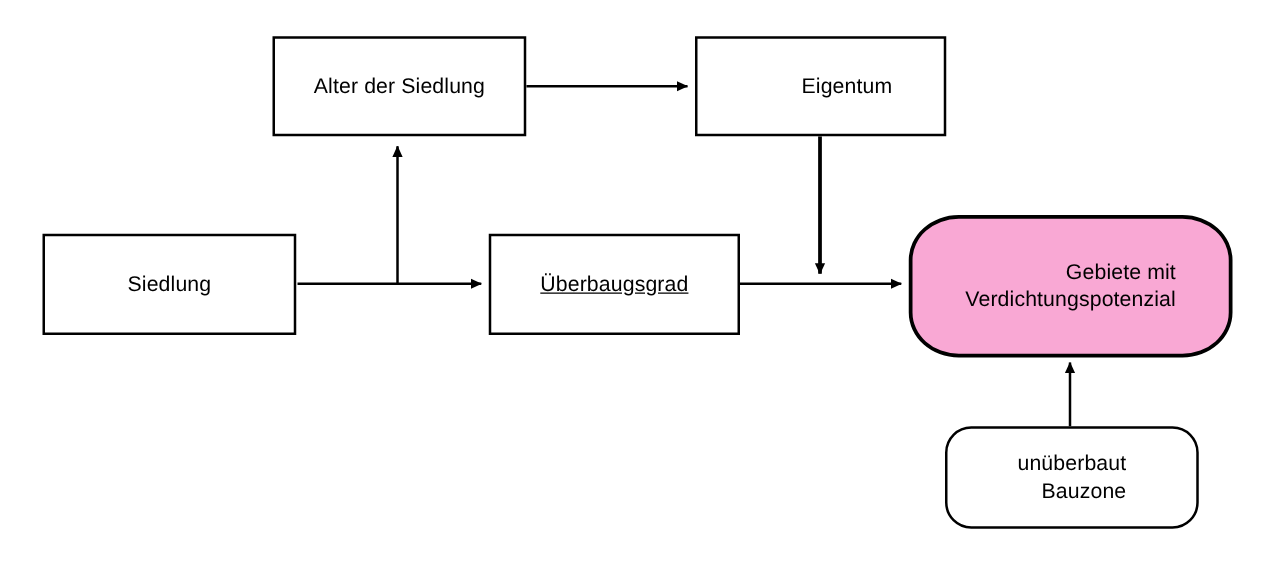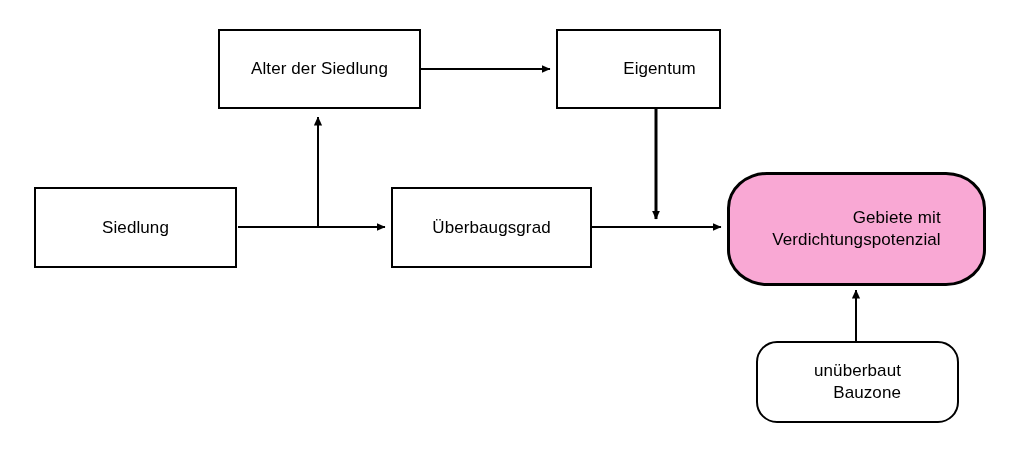--- a/index.html
+++ b/index.html
@@ -44,27 +44,27 @@
   .node.process {
     border-radius: 0;
   }
   .node.terminator {
     border-radius: 40px / 36px;
   }
   #node-alter-der-siedlung {
     left: 218px; top: 29px; width: 203px; height: 80px;
   }
   #node-eigentum {
-    left: 556px; top: 29px; width: 165px; height: 80px; padding-left: 42px;
+    left: 556px; top: 29px; width: 201px; height: 80px; padding-left: 42px;
   }
   #node-bauzonen {
     left: 34px; top: 187px; width: 203px; height: 81px;
   }
   #node-ueberbauungsgrad {
-    left: 391px; top: 187px; width: 201px; height: 81px;
+    left: 391px; top: 187px; width: 201px; height: 81px; text-decoration: underline;
   }
   #node-gebiete-mit-verdichtungspotenzial {
     left: 727px; top: 172px; width: 259px; height: 114px;
     background: #f9a8d4;
     border-width: 3px;
   }
   #node-unueberbaut-bauzone {
     left: 756px; top: 341px; width: 203px; height: 82px; border-radius: 21px;
   }
 </style>

